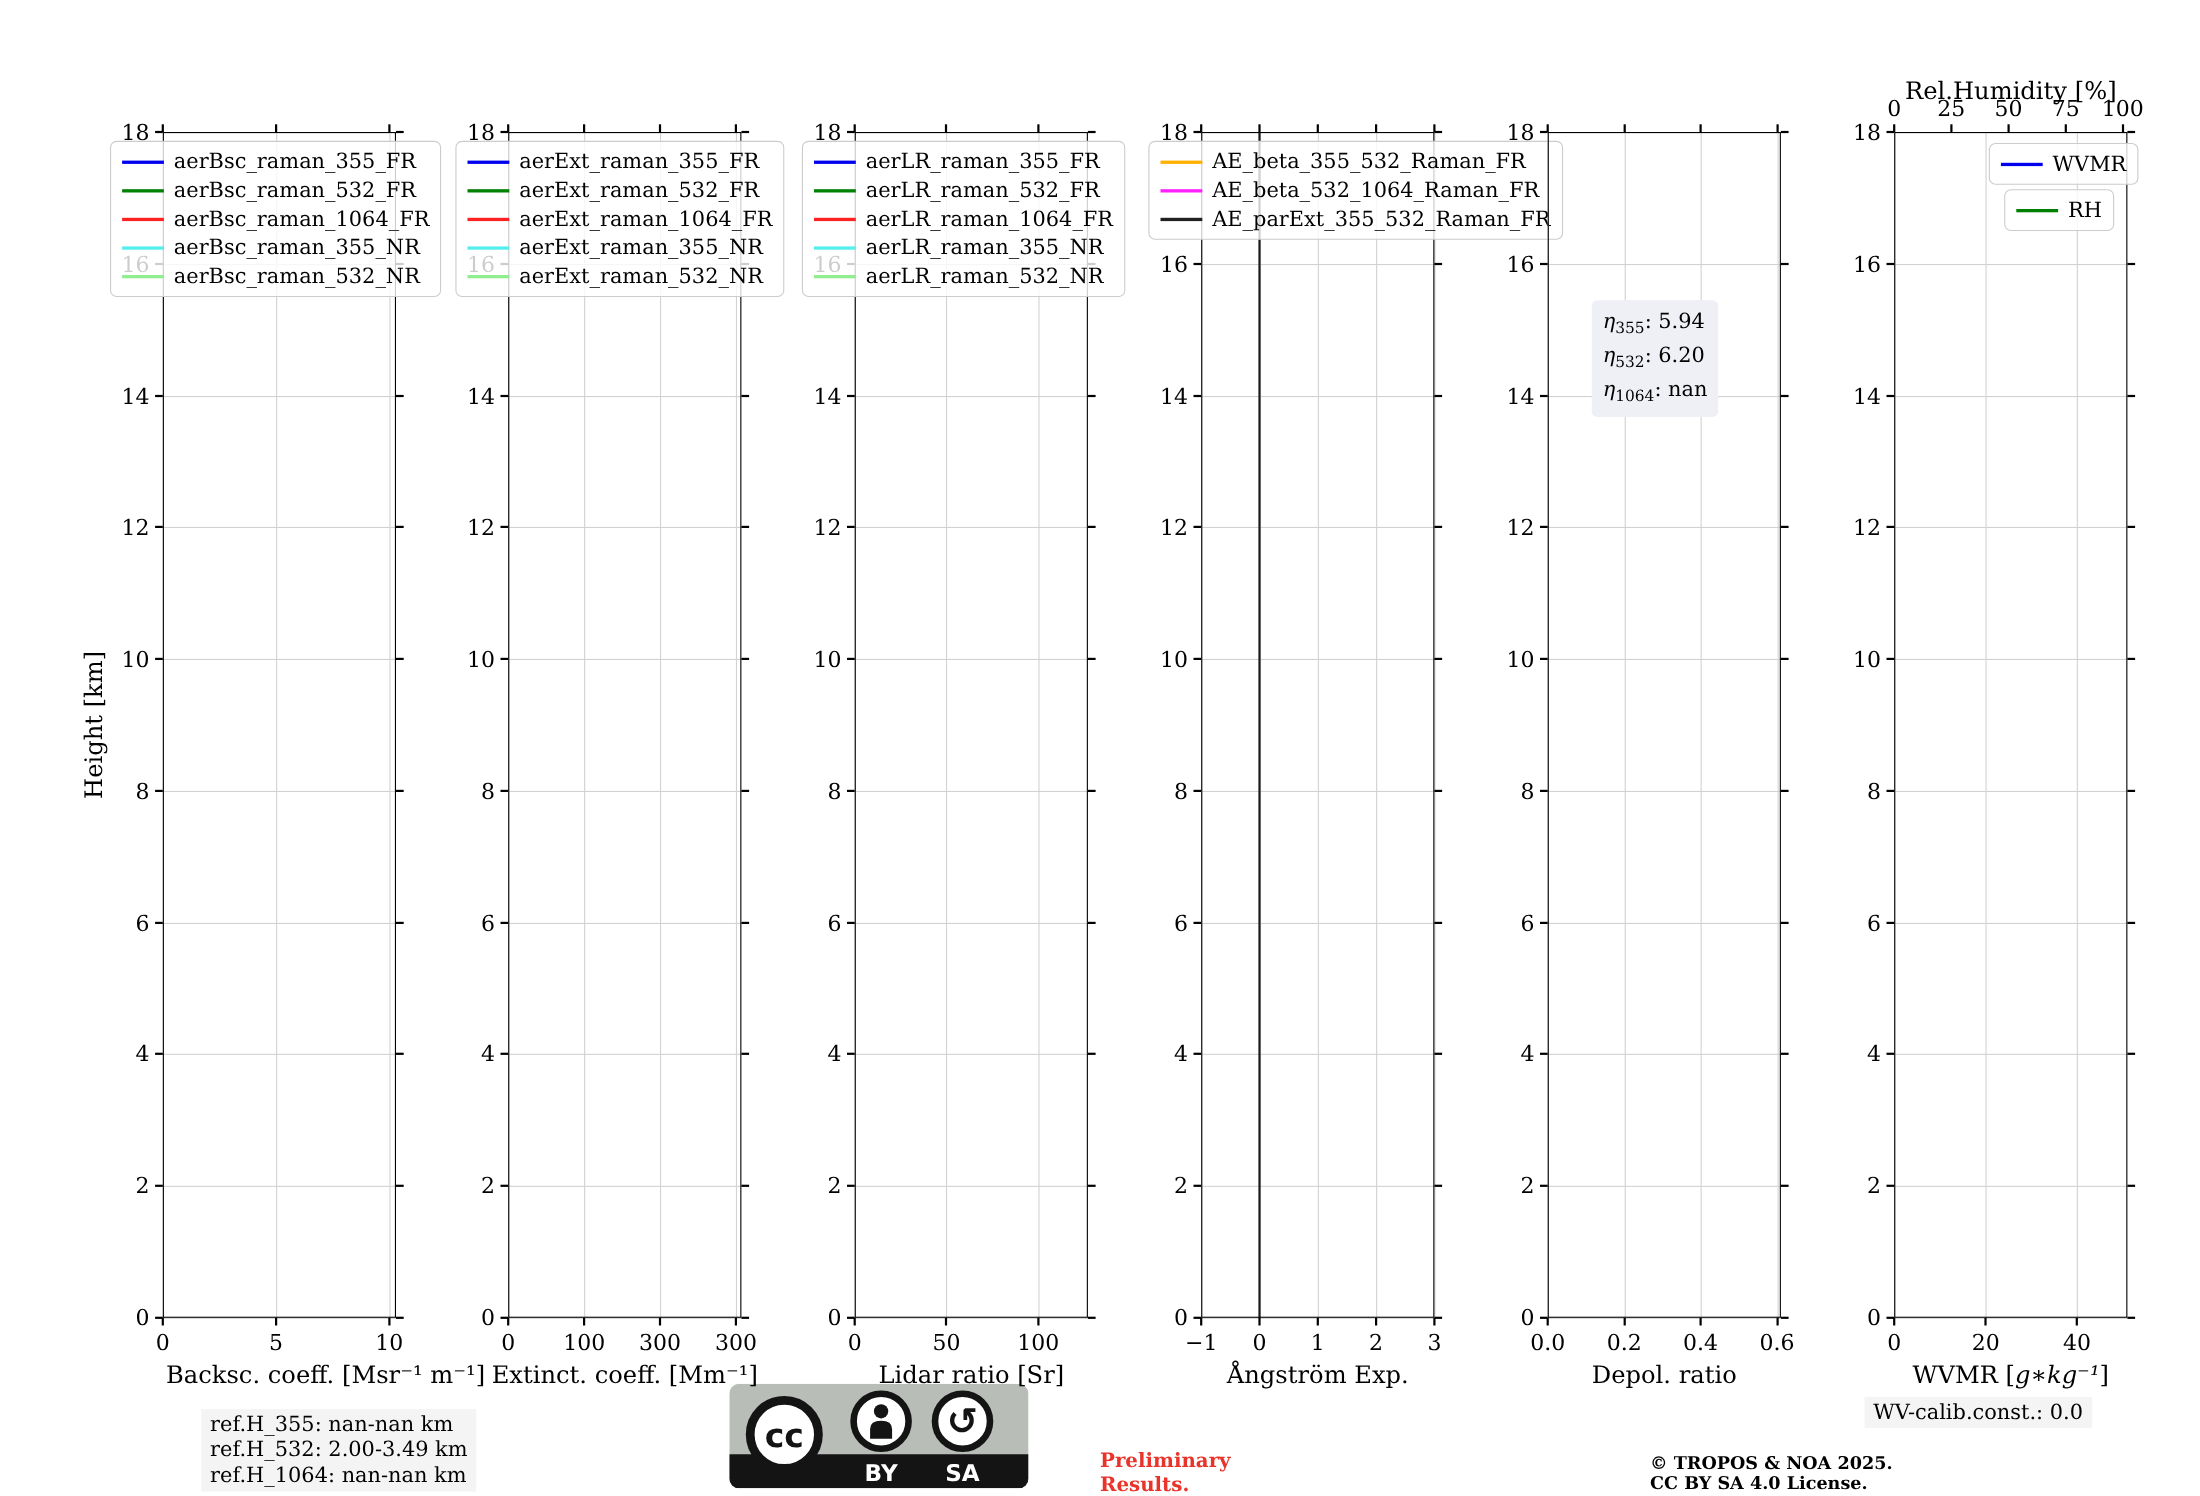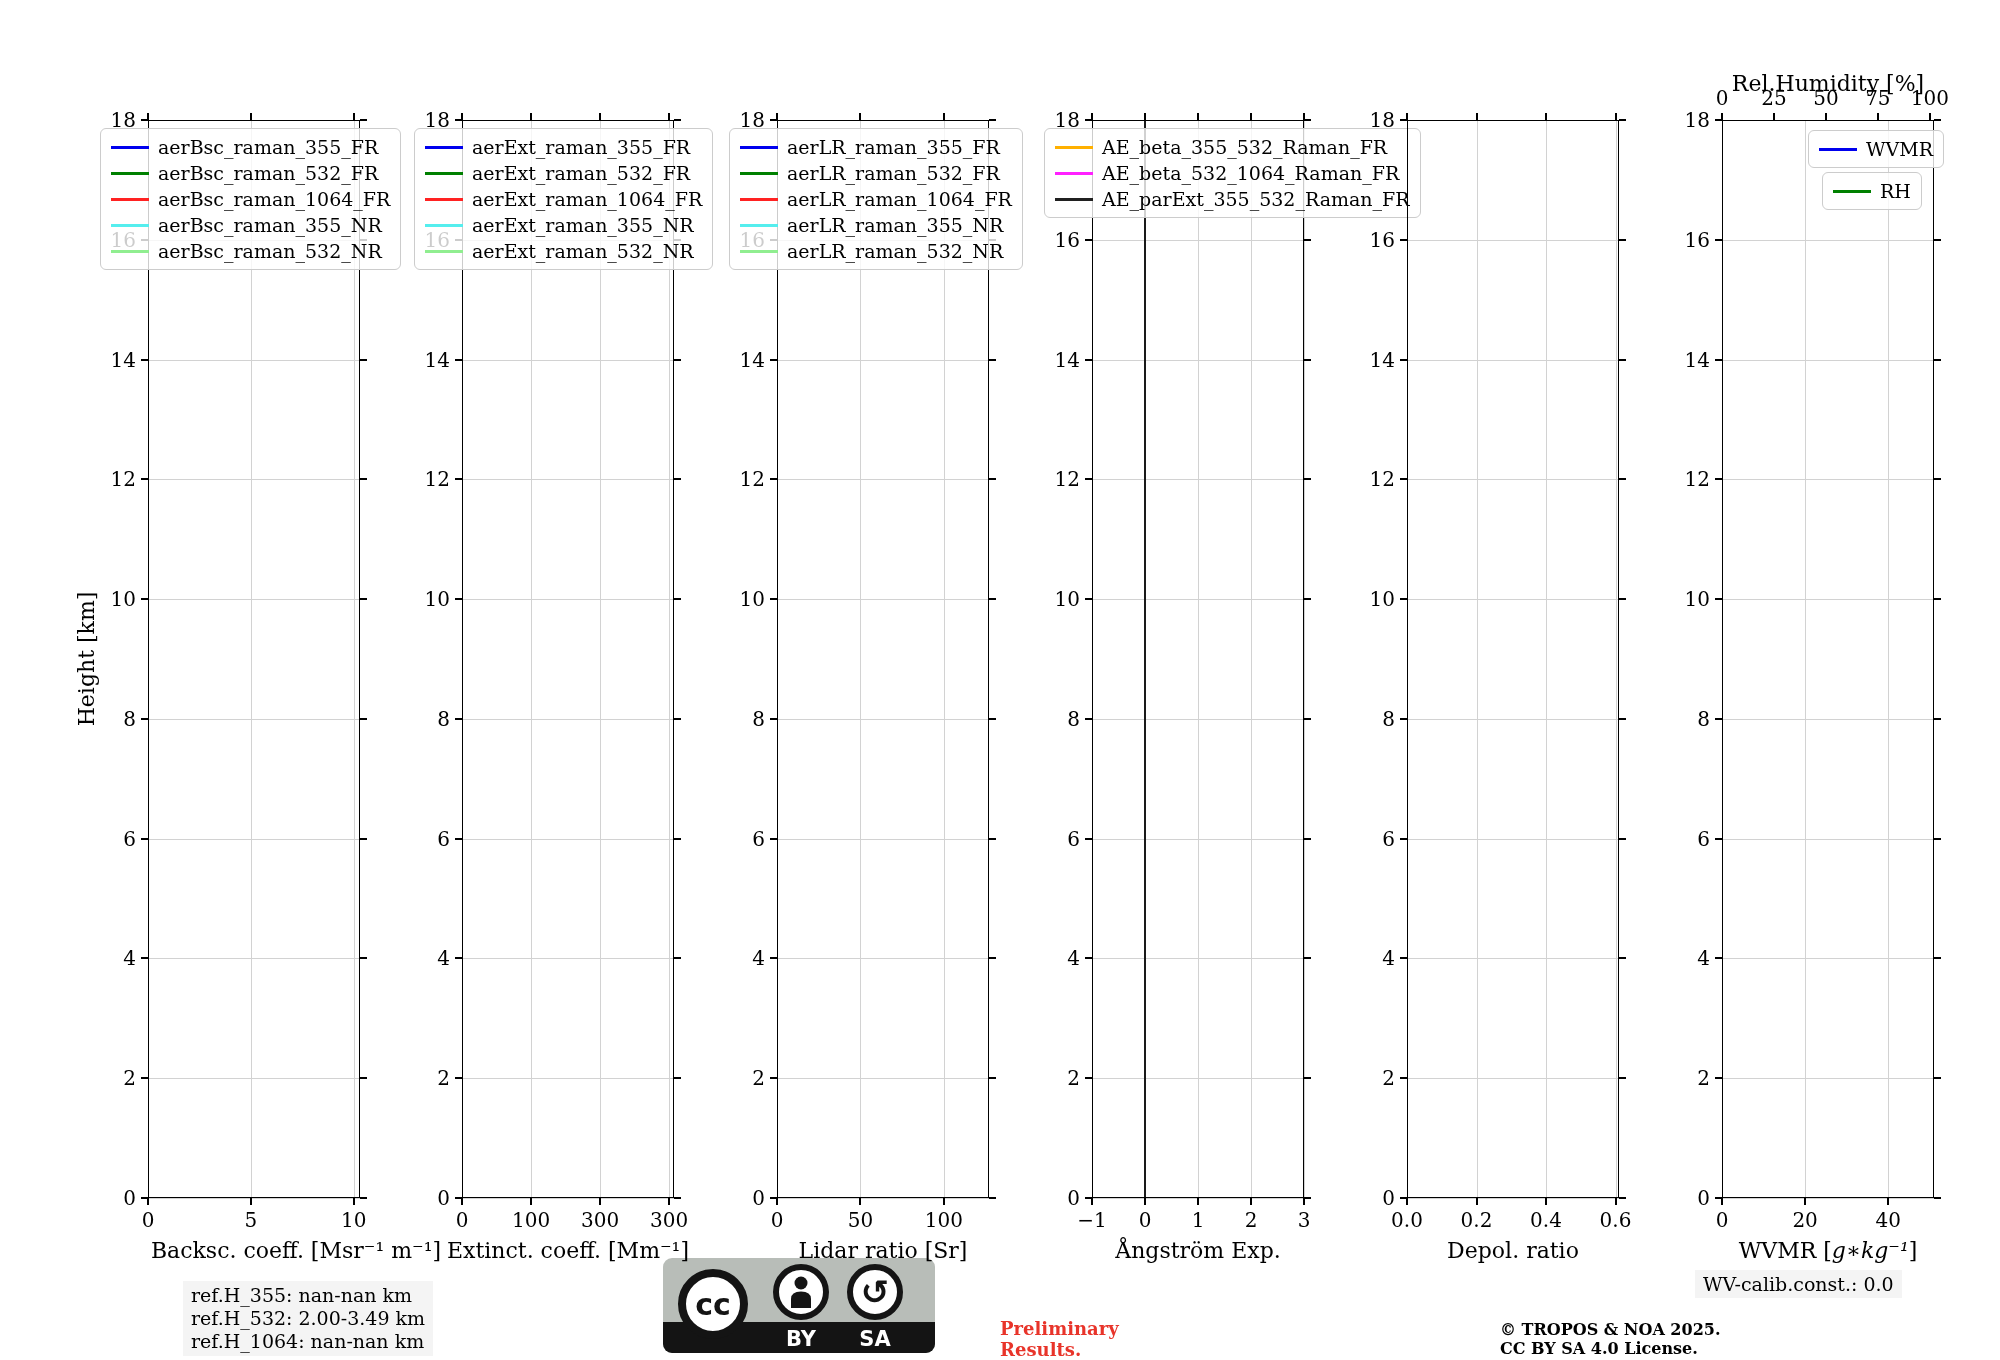--- a/index.html
+++ b/index.html
@@ -430,20 +430,25 @@
     <div class="tick" style="left: 1400px; top: 957.444px; width: 7px; height: 2px;"></div>
     <div class="tick" style="left: 1619px; top: 957.444px; width: 7px; height: 2px;"></div>
     <div class="yticklabel" style="left: 1349px; top: 958.444px;">4</div>
     <div class="tick" style="left: 1400px; top: 1077.22px; width: 7px; height: 2px;"></div>
     <div class="tick" style="left: 1619px; top: 1077.22px; width: 7px; height: 2px;"></div>
     <div class="yticklabel" style="left: 1349px; top: 1078.22px;">2</div>
     <div class="tick" style="left: 1400px; top: 1197px; width: 7px; height: 2px;"></div>
     <div class="tick" style="left: 1619px; top: 1197px; width: 7px; height: 2px;"></div>
     <div class="yticklabel" style="left: 1349px; top: 1198px;">0</div>
     <div class="axlabel" style="left: 1513px; top: 1238px;">Depol. ratio</div>
+    <div class="etabox" style="left: 1447px; top: 273px;">
+      <div><i>η</i><sub>355</sub><span>: 5.94</span></div>
+      <div><i>η</i><sub>532</sub><span>: 6.20</span></div>
+      <div><i>η</i><sub>1064</sub><span>: nan</span></div>
+    </div>
     <div class="grid-v" style="left: 1722px; top: 120px; height: 1078px;"></div>
     <div class="grid-v" style="left: 1805.14px; top: 120px; height: 1078px;"></div>
     <div class="grid-v" style="left: 1888.27px; top: 120px; height: 1078px;"></div>
     <div class="grid-h" style="left: 1722px; top: 120px; width: 212px;"></div>
     <div class="grid-h" style="left: 1722px; top: 239.778px; width: 212px;"></div>
     <div class="grid-h" style="left: 1722px; top: 359.556px; width: 212px;"></div>
     <div class="grid-h" style="left: 1722px; top: 479.333px; width: 212px;"></div>
     <div class="grid-h" style="left: 1722px; top: 599.111px; width: 212px;"></div>
     <div class="grid-h" style="left: 1722px; top: 718.889px; width: 212px;"></div>
     <div class="grid-h" style="left: 1722px; top: 838.667px; width: 212px;"></div>

